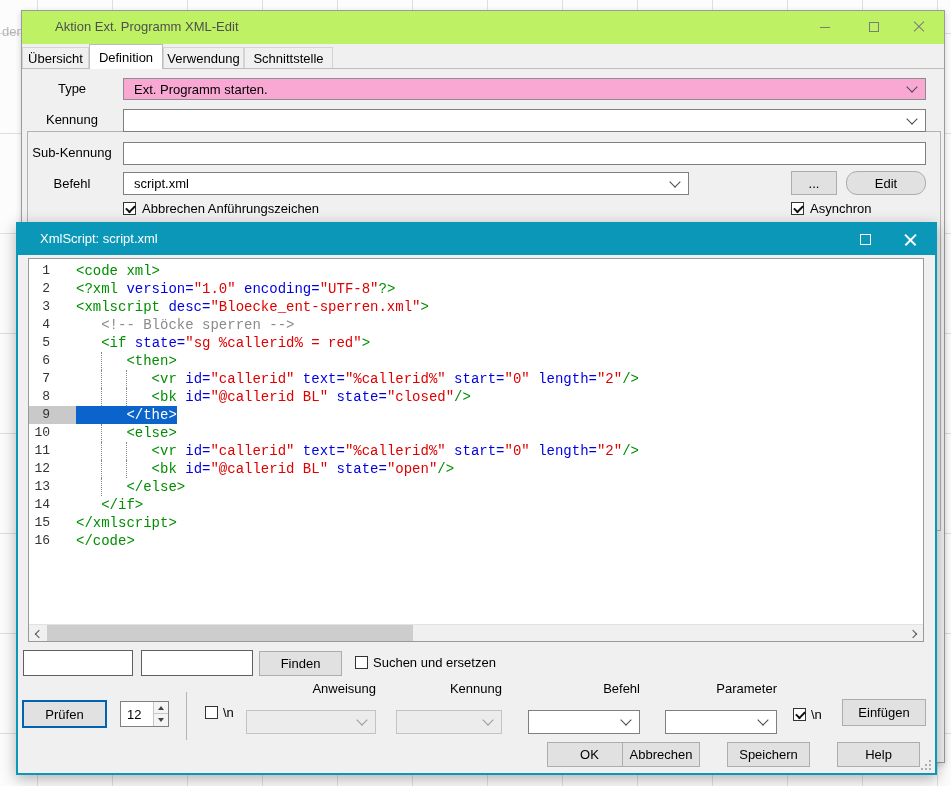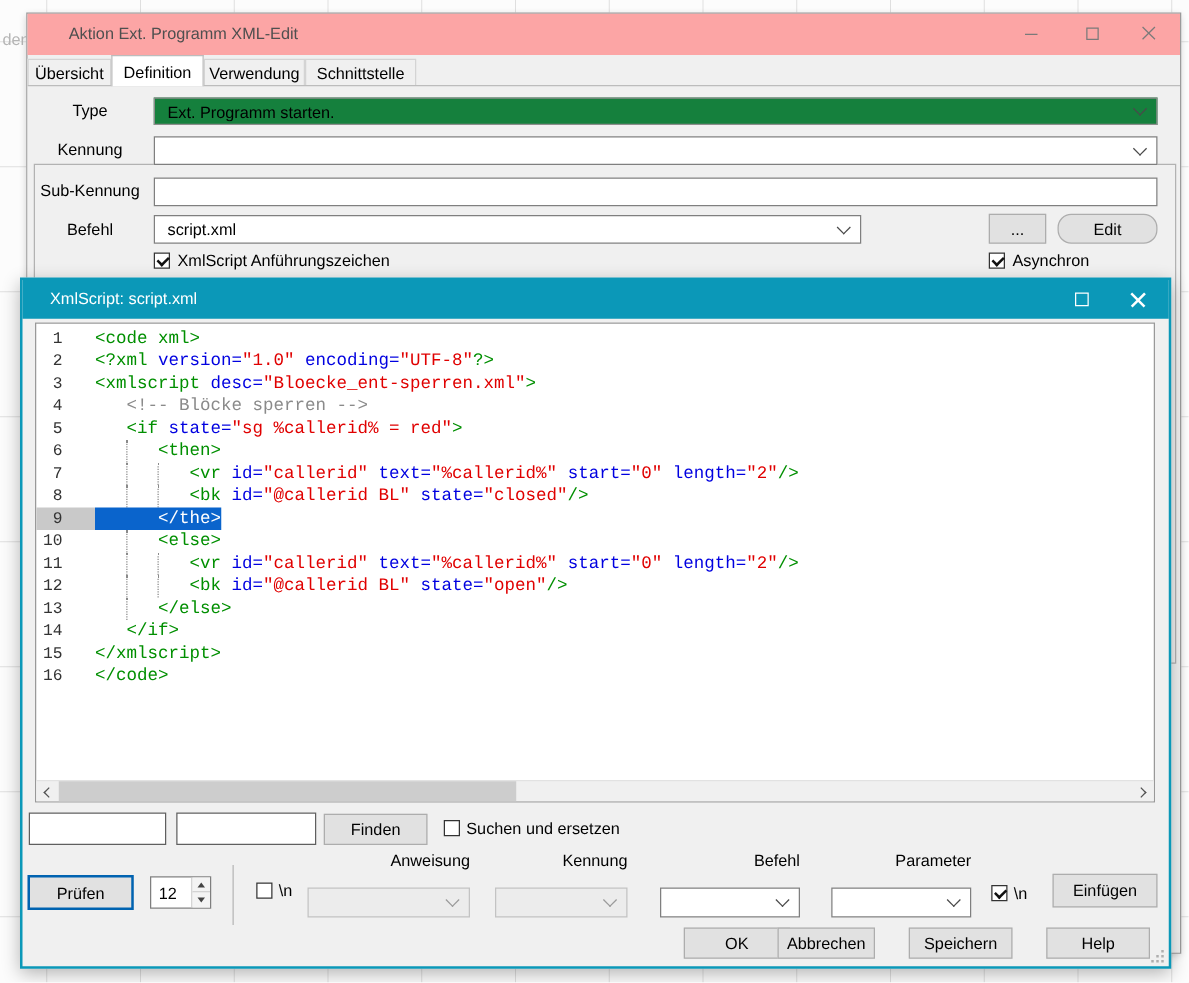--- a/index.html
+++ b/index.html
@@ -12,21 +12,21 @@
       linear-gradient(to right, #dfdfdf 1px, transparent 1px),
       linear-gradient(to bottom, #dfdfdf 1px, transparent 1px);
     background-size:75px 100px;
     background-position:37px 33px;
   }
   .frag-text { position:absolute; left:2px; top:24px; color:#b5b5b5; font-size:13px; }
 
   
   .dlg1 { position:absolute; left:21px; top:10px; width:924px; height:753px;
           background:#f0f0f0; border:1px solid #9b9b9b; box-shadow:0 2px 6px rgba(0,0,0,.18); }
-  .dlg1-titlebar { position:absolute; left:0; top:0; right:0; height:33px; background:#fca5a5; }
+  .dlg1-titlebar { position:absolute; left:0; top:0; right:0; height:33px; background:#bef264; }
   .dlg1-title { position:absolute; left:33px; top:8px; color:#4f4f4f; }
   .wbtn { position:absolute; top:0; width:45px; height:32px; display:flex; align-items:center; justify-content:center; }
   .wbtn-min  { left:780px; } .wbtn-max { left:829px; } .wbtn-close { left:874px; }
   .g-min { width:10px; height:1px; background:#7a7a7a; }
   .g-max { width:10px; height:10px; border:1px solid #7a7a7a; background:transparent; }
   .g-close { position:relative; width:12px; height:12px; }
   .g-close::before,.g-close::after { content:""; position:absolute; left:-1px; top:5px; width:14px; height:1px; background:#7a7a7a; }
   .g-close::before { transform:rotate(45deg); } .g-close::after { transform:rotate(-45deg); }
 
   .tab { position:absolute; top:36px; height:22px; background:#f0f0f0; border:1px solid #d4d4d4;
@@ -41,21 +41,21 @@
   .groupbox { position:absolute; left:5px; top:62px; width:914px; height:400px; border:1px solid #b2b2b2; }
 
   .flabel { position:absolute; left:10px; width:80px; text-align:center; line-height:15px; }
   .lab-type { top:70px; } .lab-kennung { top:101px; } .lab-sub { top:134px; } .lab-befehl { top:165px; }
 
   .combo, .tinput { position:absolute; background:#fff; border:1px solid #7f7f7f;
           display:flex; align-items:center; padding:0 10px; }
   .combo .val { white-space:nowrap; overflow:hidden; }
   .chev { position:absolute; right:9px; top:50%; width:8px; height:8px; margin-top:-6px;
           border-right:1.5px solid #4a4a4a; border-bottom:1.5px solid #4a4a4a; transform:rotate(45deg); }
-  .combo.readonly { background:#15803d; border-color:#8c8c8c; }
+  .combo.readonly { background:#f9a8d4; border-color:#8c8c8c; }
   .combo.disabled { background:#ececec; border-color:#c3c3c3; }
   .combo.disabled .chev { border-color:#9a9a9a; }
   .c-type    { left:101px; top:67px;  width:803px; height:22px; }
   .c-kennung { left:101px; top:98px;  width:803px; height:23px; }
   .c-sub     { left:101px; top:131px; width:803px; height:23px; }
   .c-befehl  { left:101px; top:161px; width:566px; height:23px; }
 
   .btn { position:absolute; background:#e1e1e1; border:1px solid #adadad;
          display:flex; align-items:center; justify-content:center; cursor:default; }
   .b-browse { left:769px; top:160px; width:46px; height:24px; }
@@ -190,21 +190,21 @@
 
     <span class="flabel lab-befehl">Befehl</span>
     <div class="combo c-befehl">
       <span class="val">script.xml</span>
       <span class="chev"></span>
     </div>
     <div class="btn b-browse">...</div>
     <div class="btn b-edit">Edit</div>
 
     <span class="cb cb-quotes checked"></span>
-    <span class="cblabel cbl-quotes">XmlScript Anführungszeichen</span>
+    <span class="cblabel cbl-quotes">Abbrechen Anführungszeichen</span>
     <span class="cb cb-async checked"></span>
     <span class="cblabel cbl-async">Asynchron</span>
   </div>
 
   <div class="dlg2">
     <div class="dlg2-titlebar">
       <span class="dlg2-title">XmlScript: script.xml</span>
       <span class="wbtn2 wbtn2-max">
           <span class="g2-max"></span>
         </span>

